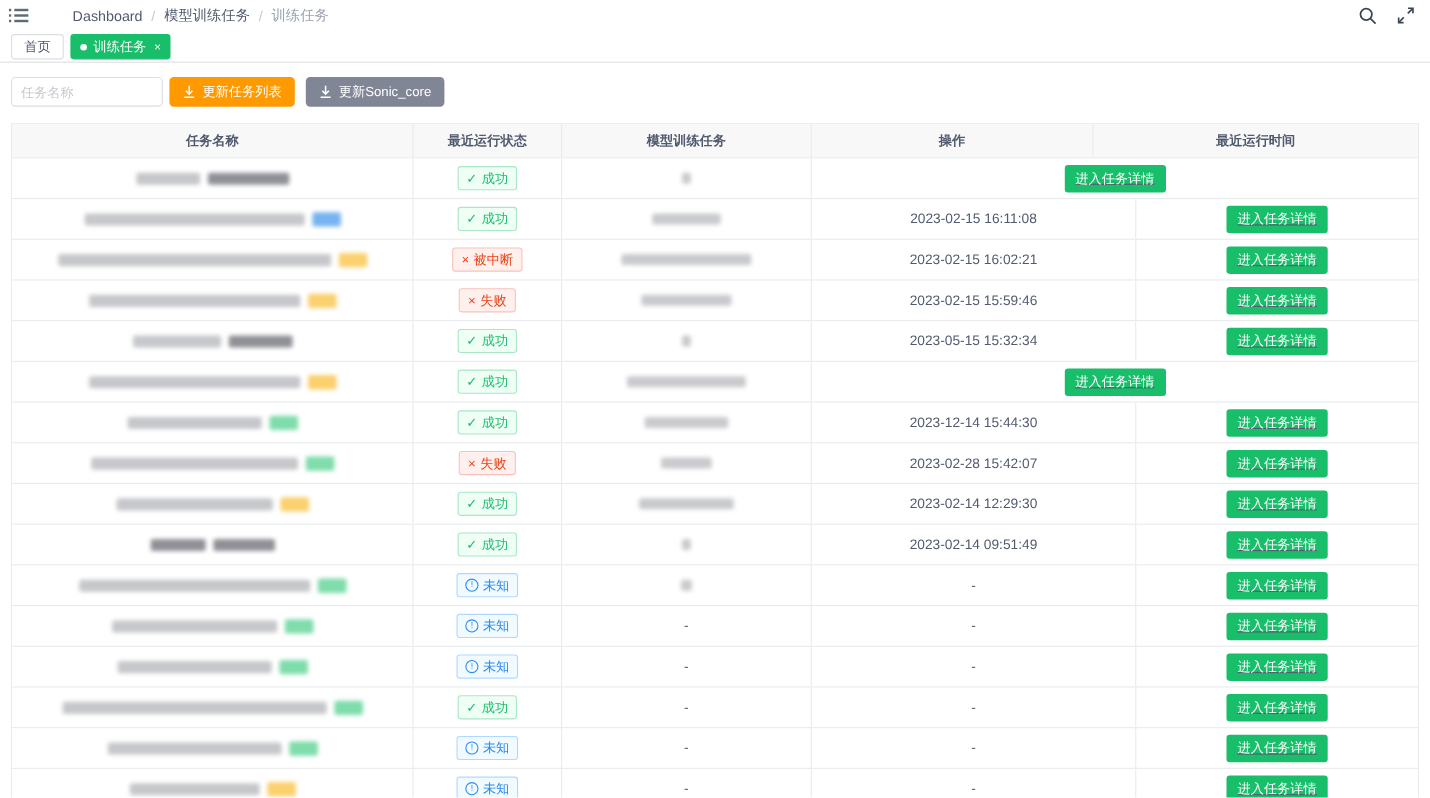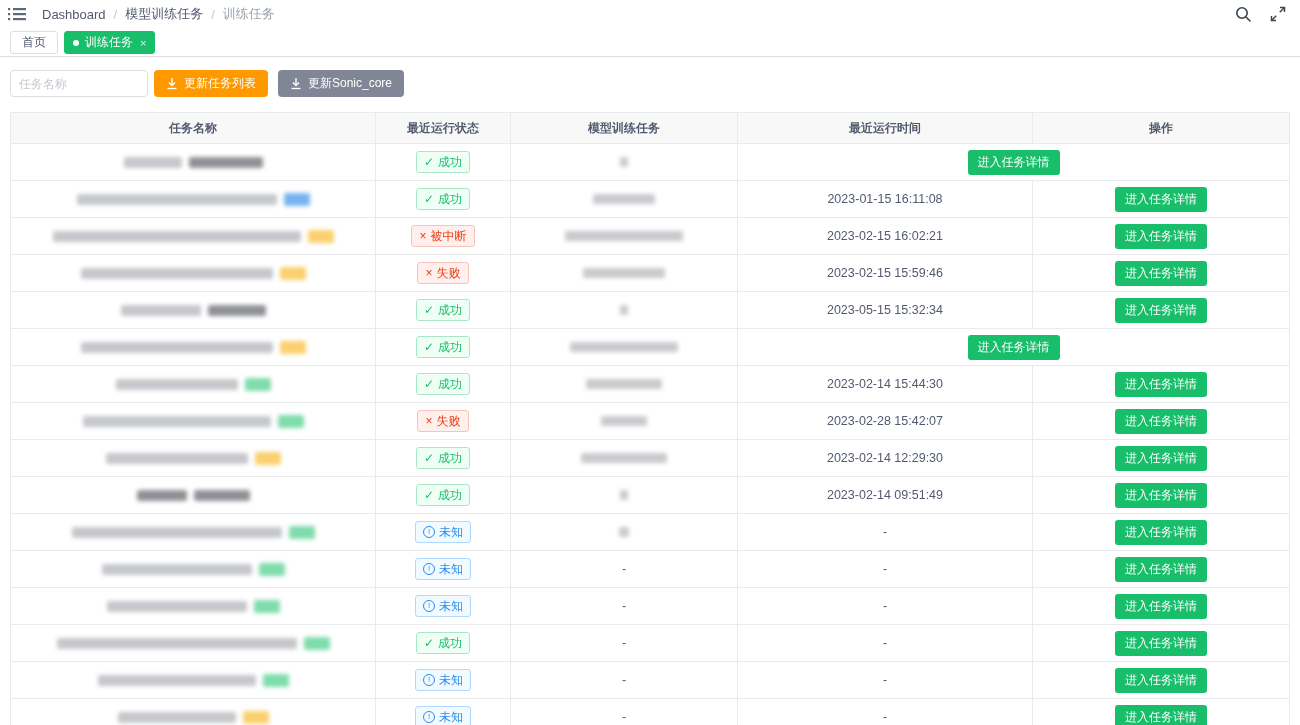--- a/index.html
+++ b/index.html
@@ -1,20 +1,20 @@
 <!DOCTYPE html>
 <html><head>
 <meta charset="utf-8">
 <style>
   * { margin:0; padding:0; box-sizing:border-box; }
   html,body { width:1300px; height:725px; overflow:hidden; background:#fff;
     font-family:"Liberation Sans","DejaVu Sans",sans-serif; color:#515a6e; }
 
   
-  .topbar { height:28px; display:flex; align-items:center; padding:0 14px 0 8px; background:#fff; }
+  .topbar { height:28px; display:flex; align-items:center; padding:0 14px 0 8px; background:#fff;gap:24px; }
   .icon-btn { display:inline-flex; align-items:center; justify-content:center; cursor:pointer; background:none; border:none; padding:0; }
   .breadcrumb { margin-left:16px; font-size:13px; display:flex; align-items:center; gap:8px; }
   .bc-item { color:#515a6e; }
   .bc-sep { color:#c5c8ce; }
   .bc-last { color:#9aa3ad; }
   .topbar-right { margin-left:auto; display:flex; align-items:center; gap:18px; }
 
   
   .tabbar { height:29px; border-bottom:1px solid #dcdee2; display:flex; align-items:flex-start; padding:3px 10px 0; gap:6px; }
   .tab { height:23px; display:inline-flex; align-items:center; gap:6px; font-size:12px; border:1px solid #dcdee2;
@@ -35,21 +35,21 @@
   .btn-gray { background:#808695; margin-left:10px; }
 
   
   .table { border:1px solid #e8eaec; border-bottom:none; }
   .thead { display:flex; background:#f8f8f9; height:30px; font-size:12px; font-weight:bold; color:#515a6e; }
   .th { display:flex; align-items:center; justify-content:center; border-right:1px solid #e8eaec; }
   .th:last-child { border-right:none; }
   .tr { display:flex; height:37px; border-top:1px solid #e8eaec; background:#fff; }
   .td { display:flex; align-items:center; justify-content:center; gap:7px; border-right:1px solid #e8eaec;
         font-size:12.5px; color:#515a6e; }
-  .td:last-child { border-right:none; }
+  .td:last-child { border-right:none;text-decoration:underline; }
   .col-name { width:365px; } .col-status { width:135px; } .col-config { width:227px; }
   .col-time { width:295px; } .col-action { flex:1; }
 
   
   .mask { height:11px; border-radius:2px; filter:blur(2px); }
   .mask.light { background:#c6c7cb; }
   .mask.dark { background:#909197; }
   .mask-config { height:10px; background:#c9cacd; border-radius:2px; filter:blur(2px); }
   .tag { width:26px; height:13px; border-radius:2px; filter:blur(2px); flex:none; }
   .tag-blue { background:#77b3f0; } .tag-yellow { background:#fbd06e; } .tag-green { background:#7fdcab; }
@@ -137,22 +137,22 @@
       </svg>
       <span>更新Sonic_core</span>
     </button>
   </div>
 
   <div class="table">
     <div class="thead">
       <div class="th col-name">任务名称</div>
       <div class="th col-status">最近运行状态</div>
       <div class="th col-config">模型训练任务</div>
+      <div class="th col-action">操作</div>
       <div class="th col-time">最近运行时间</div>
-      <div class="th col-action">操作</div>
     </div>
     <div>
         <div class="tr">
           <div class="td col-name">
             <span class="mask light" style="width: 58px;"></span>
             <span class="mask dark" style="width: 74px;"></span>
           </div>
           <div class="td col-status">
             <span class="badge b-success">
               <span class="bic">✓</span>
@@ -174,21 +174,21 @@
           <div class="td col-status">
             <span class="badge b-success">
               <span class="bic">✓</span>
               <span>成功</span>
             </span>
           </div>
           <div class="td col-config">
             <span class="mask-config" style="width: 62px;"></span>
           </div>
           <div class="td col-time">
-            <span>2023-01-15 16:11:08</span>
+            <span>2023-02-15 16:11:08</span>
           </div>
           <div class="td col-action">
             <button class="detail-btn">进入任务详情</button>
           </div>
         </div>
         <div class="tr">
           <div class="td col-name">
             <span class="mask light" style="width: 248px;"></span>
             <span class="tag tag-yellow"></span>
           </div>
@@ -276,21 +276,21 @@
           <div class="td col-status">
             <span class="badge b-success">
               <span class="bic">✓</span>
               <span>成功</span>
             </span>
           </div>
           <div class="td col-config">
             <span class="mask-config" style="width: 76px;"></span>
           </div>
           <div class="td col-time">
-            <span>2023-02-14 15:44:30</span>
+            <span>2023-12-14 15:44:30</span>
           </div>
           <div class="td col-action">
             <button class="detail-btn">进入任务详情</button>
           </div>
         </div>
         <div class="tr">
           <div class="td col-name">
             <span class="mask light" style="width: 188px;"></span>
             <span class="tag tag-green"></span>
           </div>

